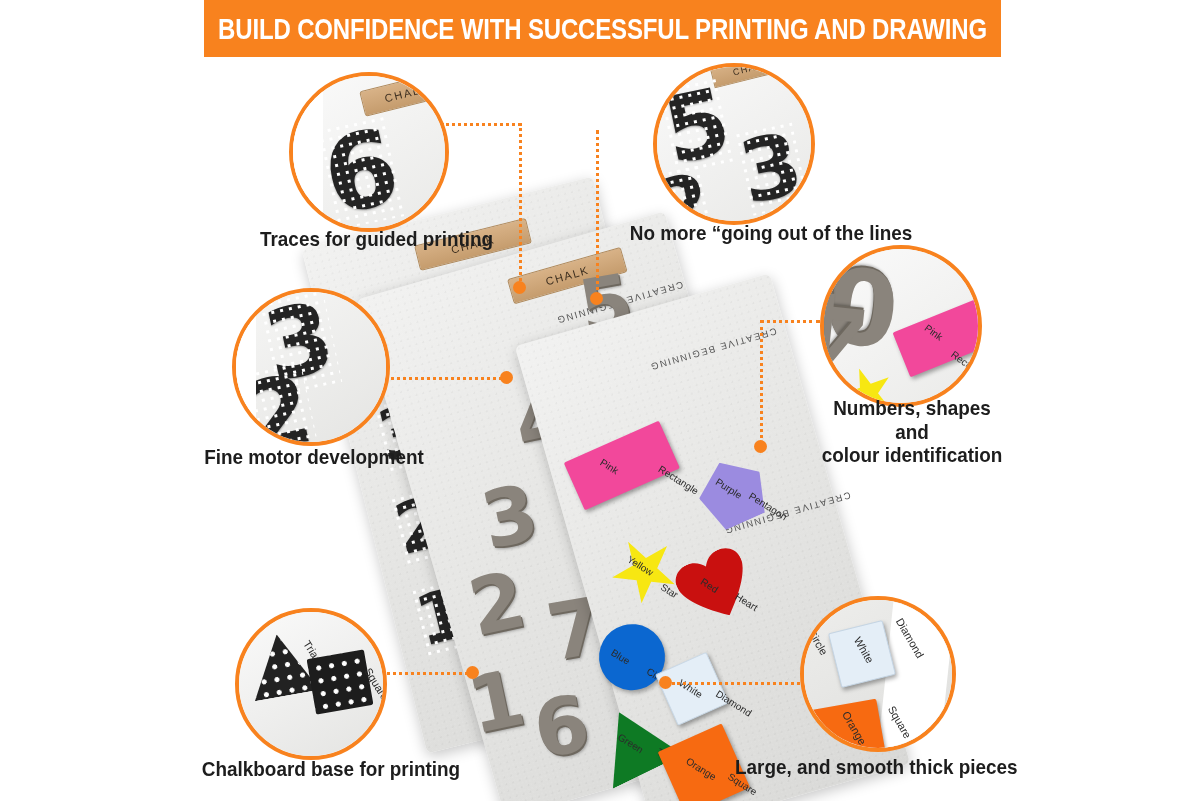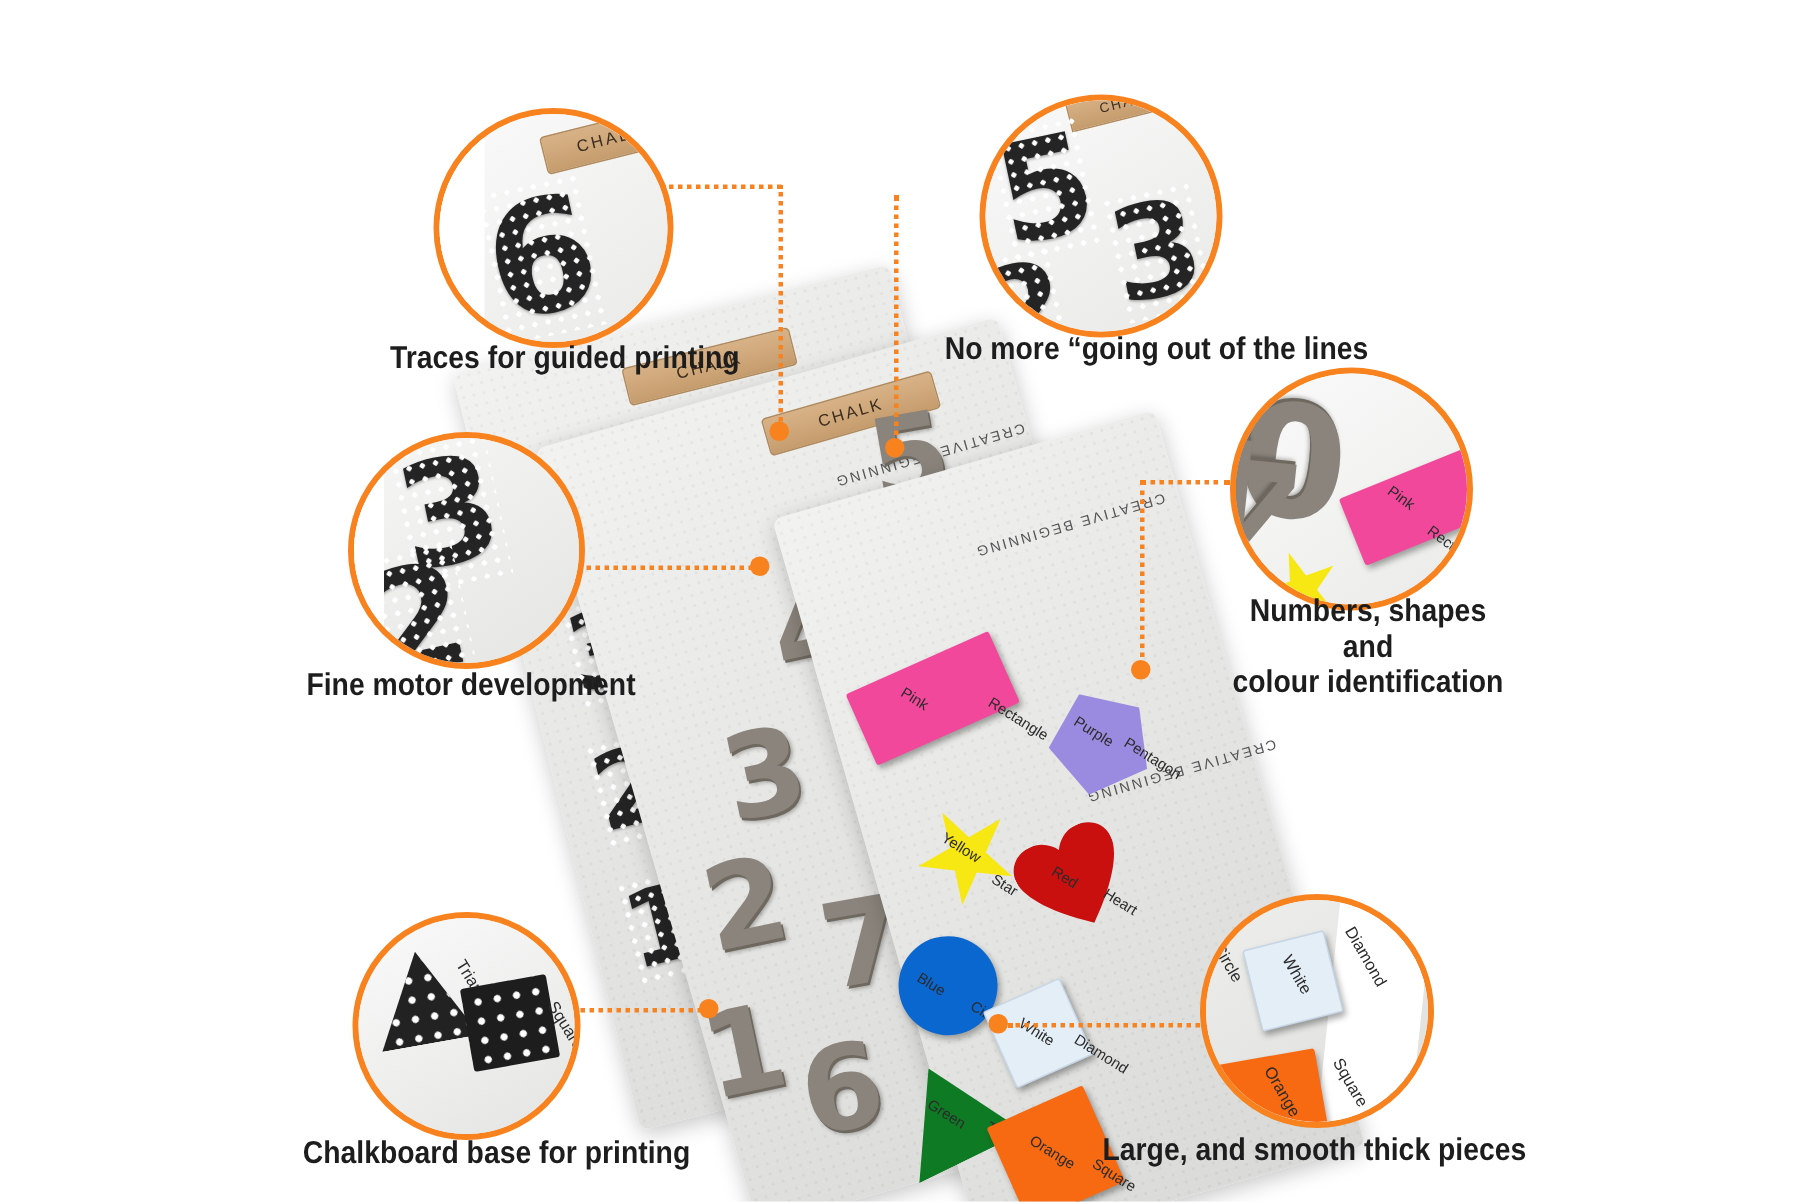--- a/index.html
+++ b/index.html
@@ -138,20 +138,23 @@
       radial-gradient(rgba(255,255,255,.05) 1px, transparent 1px),
       radial-gradient(rgba(0,0,0,.04) 1px, transparent 1px);
     background-size: 4px 4px, 7px 7px;
   }
 </style>
 </head>
 <body>
 
 <div id="stage">
 
+  <div class="banner">
+    <div class="banner-text">BUILD CONFIDENCE WITH SUCCESSFUL PRINTING AND DRAWING</div>
+  </div>
 
   <div class="photo" style="left:330px; top:195px; width:560px; height:600px;">
 
     <div class="board" style="left:30px; top:10px; width:300px; height:520px; transform:rotate(-14deg); transform-origin:50% 50%;">
       <div class="grain"></div>
 
       <div class="chalk-holder" style="left:110px; top:24px; width:115px; height:26px;">
         <span>CHALK</span>
       </div>
 

